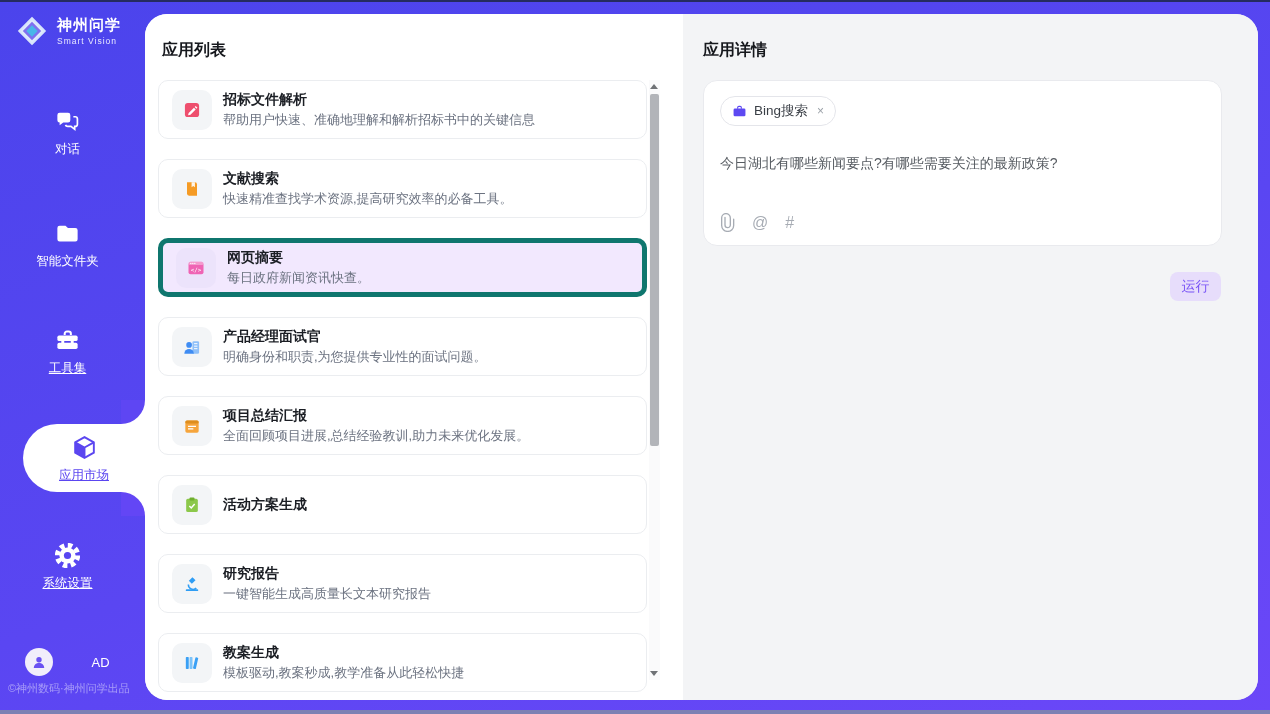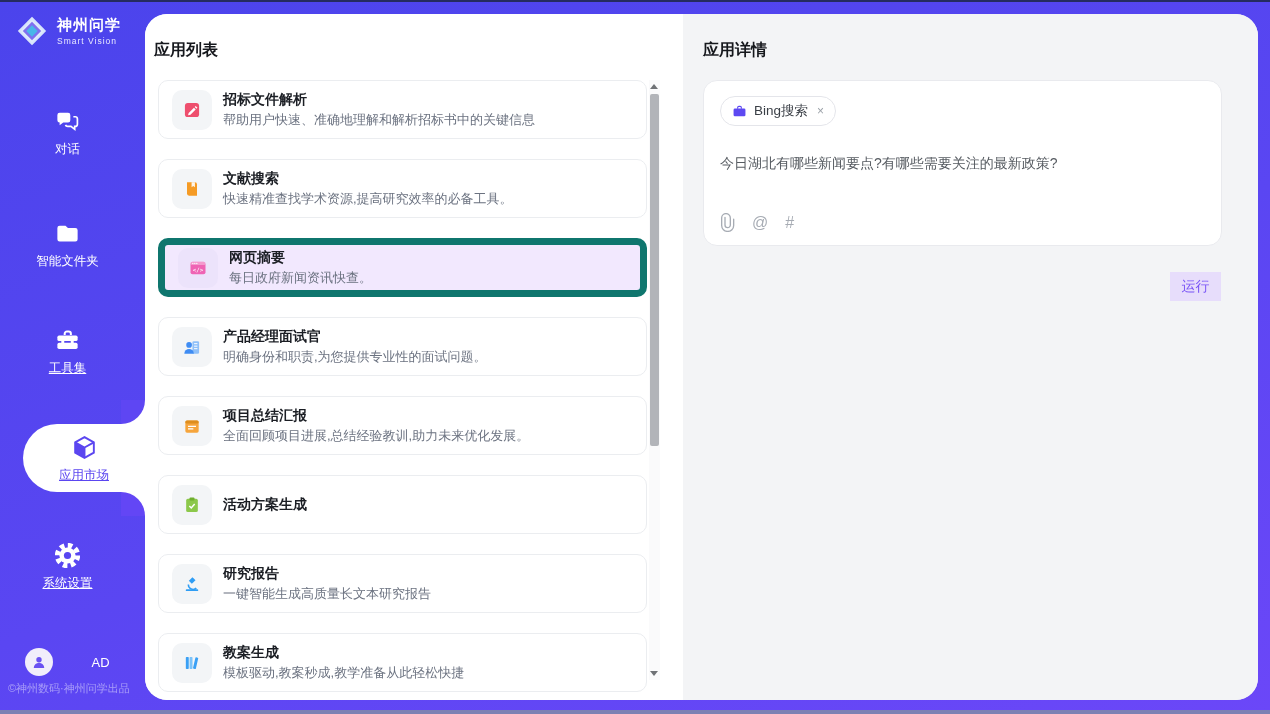--- a/index.html
+++ b/index.html
@@ -33,25 +33,25 @@
   .user-name { color:#fff; font-size:13px;margin-left:28px; }
   .side-footer { position:absolute; top:681px; left:8px; color:rgba(255,255,255,.45); font-size:11px; white-space:nowrap; }
 
   
   .window { position:absolute; left:145px; top:14px; right:12px; bottom:14px;
     border-radius:22px; overflow:hidden; display:flex; background:#f3f4f6; z-index:4; }
 
   
   .panel-list { position:relative; width:538px; background:#fff; flex:none; }
   .panel-title { font-size:16px; font-weight:bold; color:#16181d; }
-  .panel-list .panel-title { position:absolute; top:26px; left:9px; }
+  .panel-list .panel-title { position:absolute; top:26px; left:17px; }
   .cards { position:absolute; top:66px; left:13px; width:489px; bottom:0; }
   .card { height:59px; margin-bottom:20px; border:1px solid #ebedf0; border-radius:10px;
     display:flex; align-items:center; padding-left:13px; background:#fff; cursor:pointer; }
-  .card.selected { background:#f2e8fe; border:7px solid #0f766e; }
+  .card.selected { background:#f2e8fe; border:5px solid #0f766e; }
   .tile { width:40px; height:40px; border-radius:10px; background:#f3f5f7; flex:none;
     display:flex; align-items:center; justify-content:center; margin-right:11px; }
   .card.selected .tile { background:#ece3fb; }
   .card-text { min-width:0; }
   .card-title { font-size:14px; font-weight:bold; color:#1b1e24; line-height:19px; }
   .card-desc { font-size:13px; color:#6b7280; line-height:18px; margin-top:2px; white-space:nowrap; }
 
   
   .scrollbar { position:absolute; left:504px; top:66px; bottom:20px; width:11px; background:#fafafb; }
   .sb-arrow { position:absolute; left:1px; width:0; height:0; border-left:4.5px solid transparent; border-right:4.5px solid transparent; }
@@ -65,21 +65,21 @@
   .composer { position:absolute; top:66px; left:20px; width:519px; height:166px;
     background:#fff; border:1px solid #e9eaee; border-radius:14px; padding:15px 16px; }
   .tool-tag { display:inline-flex; align-items:center; gap:7px; height:30px; padding:0 11px;
     border:1px solid #e4e5ea; border-radius:16px; background:#fff; }
   .tool-tag .tag-label { font-size:13.5px; color:#3a3f46; }
   .tool-tag .tag-close { font-size:12px; color:#9ba1a8; cursor:pointer; margin-left:2px; }
   .prompt { margin-top:27px; font-size:14px; color:#565b61; line-height:20px; }
   .composer-icons { position:absolute; left:16px; bottom:13px; display:flex; align-items:center; gap:17px; color:#a7acb4; }
   .glyph-ic { font-size:16px; color:#a7acb4; cursor:pointer; }
   .run-btn { position:absolute; top:258px; right:37px; width:51px; height:29px; border:none;
-    background:#e7ddfb; color:#7a56f6; font-size:14px; border-radius:0; cursor:pointer;
+    background:#e7ddfb; color:#7a56f6; font-size:14px; border-radius:8px; cursor:pointer;
     font-family:inherit; display:flex; align-items:center; justify-content:center; }
 </style>
 </head>
 <body>
 
 <div class="edge-top"></div>
 <div class="edge-bottom"></div>
 
 <nav class="sidebar">
   <div class="brand">

